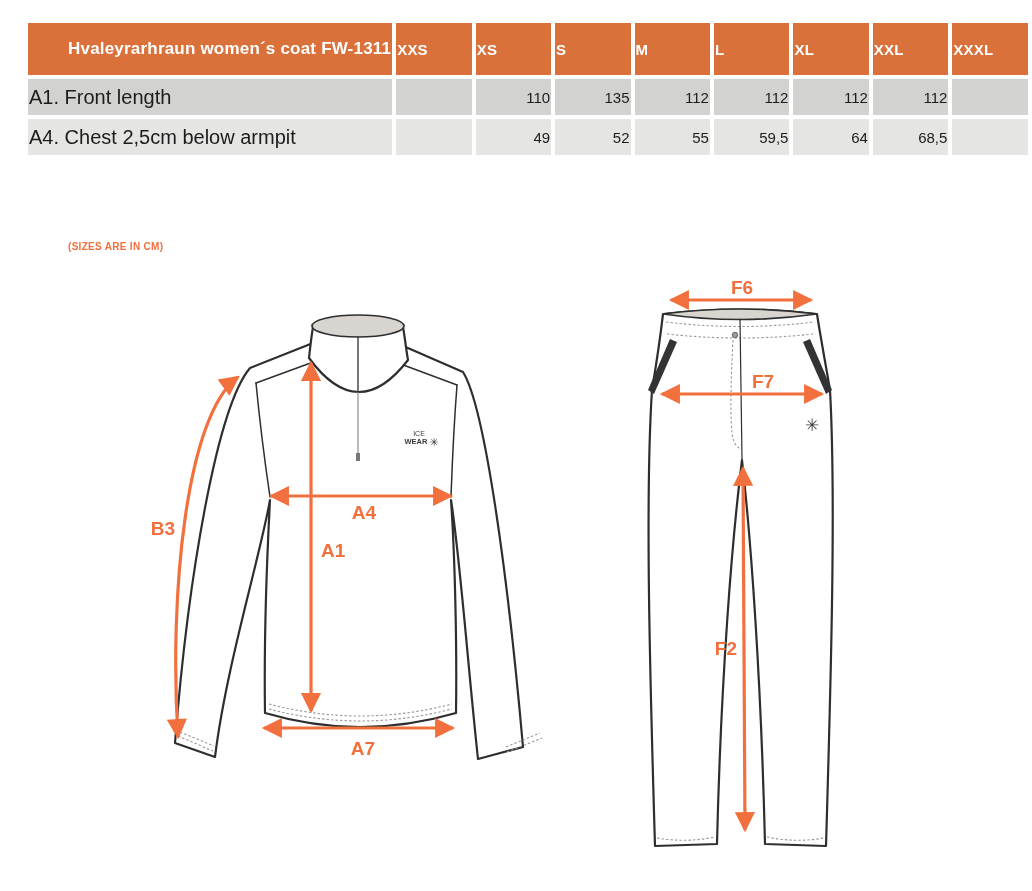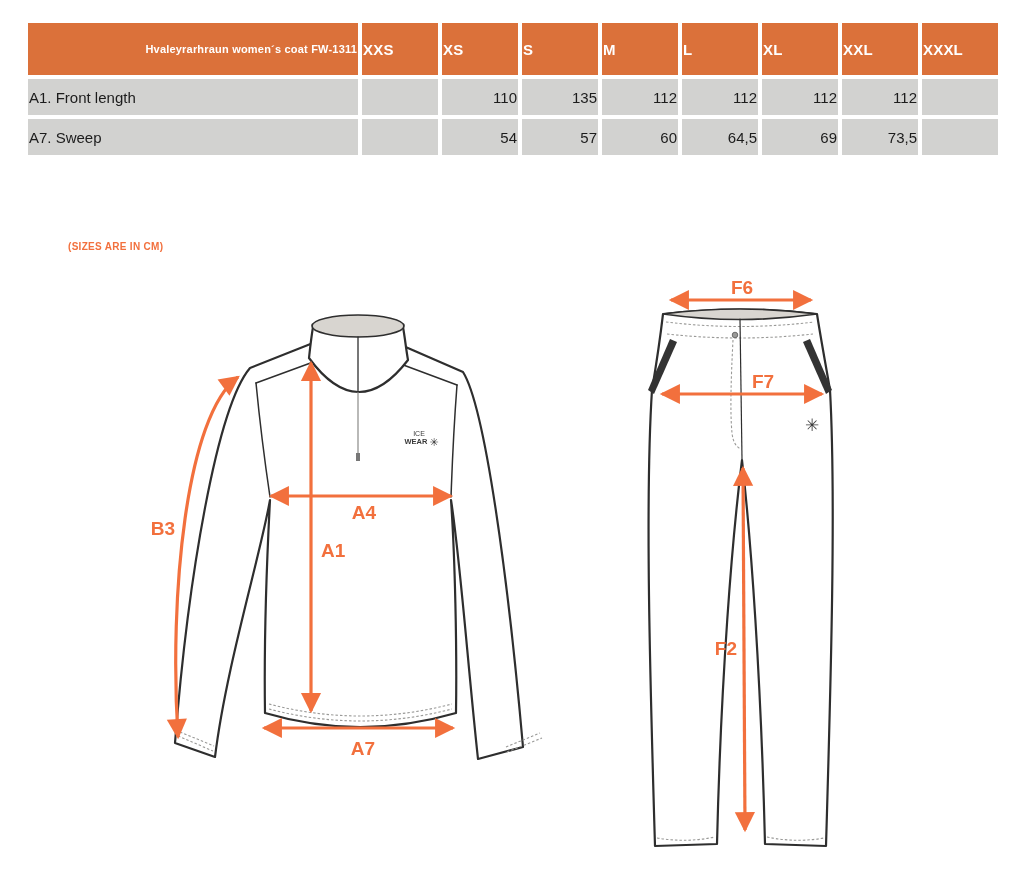--- a/index.html
+++ b/index.html
@@ -8,24 +8,24 @@
     --cell-text:#1C1C1C; --accent:#F2703D;
     --line:#2E2E2E; --inner-fill:#D8D5D0;
   }
   html,body{margin:0;padding:0}
   body{width:1032px;height:891px;background:#ffffff;position:relative;overflow:hidden;
        font-family:"Liberation Sans",sans-serif;}
   .size-table{position:absolute;left:24px;top:19px;border-collapse:separate;border-spacing:4px;table-layout:fixed}
   .size-table td{overflow:hidden;white-space:nowrap;vertical-align:middle}
   .hc{background:var(--header-bg);color:var(--header-text);font-weight:bold;font-size:15px;
       text-align:left;height:50px;letter-spacing:.2px}
-  .hc.product{text-align:right;padding-left:24px;font-size:11px}
+  .hc.product{text-align:center;padding-left:40px;font-size:17px}
   tr.dark  td{background:var(--row-dark)}
   tr.light td{background:var(--row-light)}
-  .lc{font-size:15px;color:var(--cell-text);height:34px}
+  .lc{font-size:20px;color:var(--cell-text);height:34px}
   .vc{font-size:15px;color:var(--cell-text);text-align:right;height:34px}
   .note{position:absolute;left:68px;top:241px;color:var(--accent);font-size:10px;font-weight:bold;letter-spacing:.3px}
   svg{position:absolute}
   .outline{fill:#fff;stroke:var(--line);stroke-width:2.2;stroke-linejoin:round;stroke-linecap:round}
   .seam{fill:none;stroke:var(--line);stroke-width:1.5;stroke-linecap:round}
   .thin{fill:none;stroke:#8a8a88;stroke-width:1.2}
   .stitch{fill:none;stroke:#9a9a98;stroke-width:1.1;stroke-dasharray:2.5 2}
   .inner{fill:var(--inner-fill);stroke:var(--line);stroke-width:1.7}
   .arrow{fill:none;stroke:var(--accent);stroke-width:3.2}
   .ah{fill:var(--accent)}
@@ -64,29 +64,29 @@
     <td class="lc">A1. Front length</td>
     <td class="vc"></td>
     <td class="vc">110</td>
     <td class="vc">135</td>
     <td class="vc">112</td>
     <td class="vc">112</td>
     <td class="vc">112</td>
     <td class="vc">112</td>
     <td class="vc"></td>
   </tr>
-  <tr class="dark">
-    <td class="lc">A7. Sweep</td>
+  <tr class="light">
+    <td class="lc">A4. Chest 2,5cm below armpit</td>
     <td class="vc"></td>
-    <td class="vc">54</td>
-    <td class="vc">57</td>
-    <td class="vc">60</td>
-    <td class="vc">64,5</td>
-    <td class="vc">69</td>
-    <td class="vc">73,5</td>
+    <td class="vc">49</td>
+    <td class="vc">52</td>
+    <td class="vc">55</td>
+    <td class="vc">59,5</td>
+    <td class="vc">64</td>
+    <td class="vc">68,5</td>
     <td class="vc"></td>
   </tr>
 </tbody>
   </table>
 
 <div class="note">(SIZES ARE IN CM)</div>
 
 <svg style="left:130px;top:295px" width="460" height="500" viewBox="0 0 460 500">
   <defs>
     <marker id="ah" markerWidth="7" markerHeight="7" viewBox="0 0 10 10" refX="8.5" refY="5" orient="auto-start-reverse">

